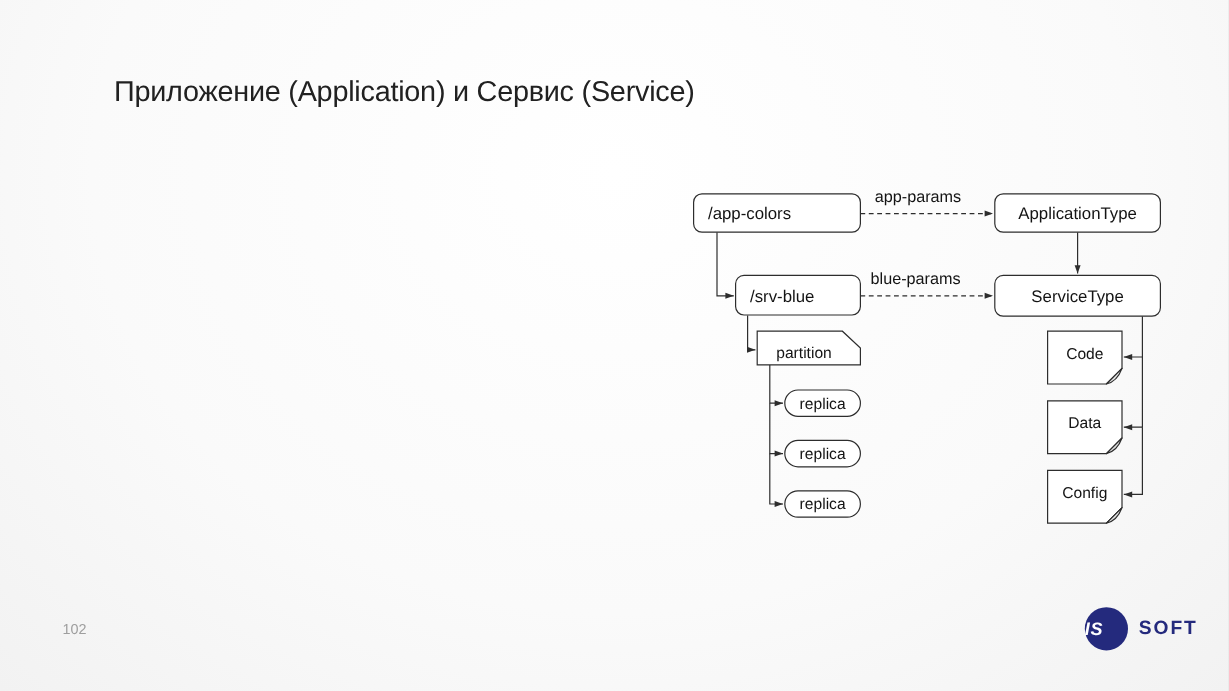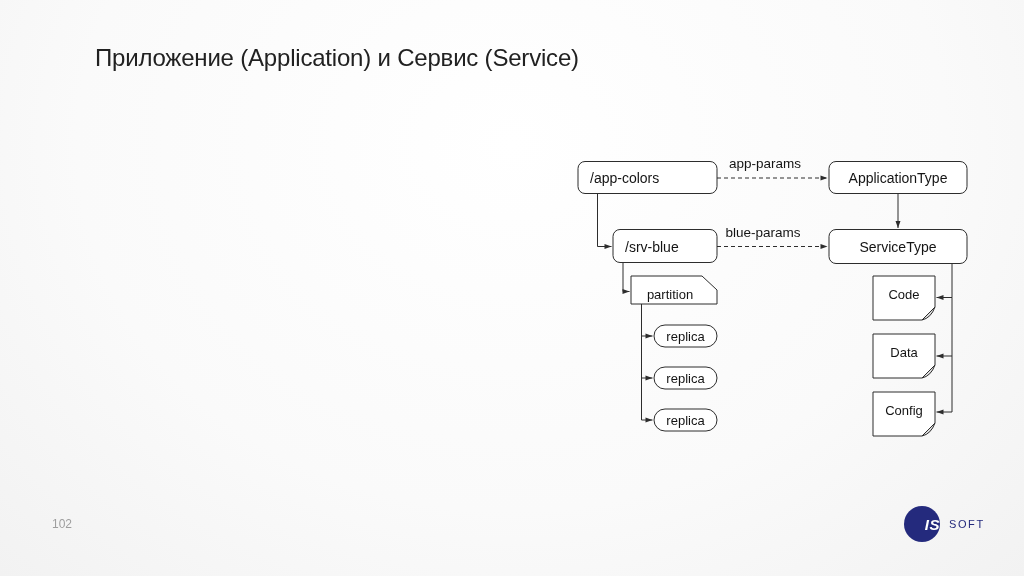--- a/index.html
+++ b/index.html
@@ -2,46 +2,46 @@
 <html><head>
 <meta charset="utf-8">
 <style>
   html,body{margin:0;padding:0;background:#dcdcdc;}
   .slide{
     position:relative;width:1024px;height:576px;overflow:hidden;
     background:radial-gradient(ellipse at 50% 25%, #ffffff 0%, #fafafa 60%, #f2f2f2 100%);
     font-family:"Liberation Sans", sans-serif;
   }
   .title{
-    position:absolute;left:95px;top:44px;margin:0;
+    position:absolute;left:95px;top:63px;margin:0;
     font-size:24px;font-weight:400;color:#212121;letter-spacing:-0.2px;
   }
   svg.diagram{position:absolute;left:0;top:0;width:1024px;height:576px;display:block;}
   .node-shape{fill:#ffffff;stroke:#2d2d2d;stroke-width:1;}
   .edge{fill:none;stroke:#2d2d2d;stroke-width:1;}
   .edge.dashed{stroke-dasharray:4 3;}
   .node-label{font-family:"Liberation Sans",sans-serif;font-size:14px;fill:#141414;}
   .small-label{font-family:"Liberation Sans",sans-serif;font-size:13px;fill:#141414;}
   .edge-label{font-family:"Liberation Sans",sans-serif;font-size:13.5px;fill:#141414;}
   .fold{fill:#dedede;stroke:#2d2d2d;stroke-width:1;stroke-linejoin:round;}
   .page-number{
     position:absolute;left:52px;top:517px;
     font-size:12px;color:#9e9e9e;
   }
   .logo{
     position:absolute;left:904px;top:506px;height:36px;
     display:flex;align-items:center;gap:9px;
   }
   .logo-circle{
     width:36px;height:36px;border-radius:50%;background:#242a7d;
-    color:#ffffff;display:flex;align-items:center;justify-content:flex-end;
+    color:#ffffff;display:flex;align-items:center;justify-content:flex-start;
     font-style:italic;font-weight:700;font-size:15px;letter-spacing:0.5px;
   }
   .logo-text{
-    font-size:11px;font-weight:400;letter-spacing:1.6px;color:#242a7d;
+    font-size:16px;font-weight:700;letter-spacing:1.6px;color:#242a7d;
   }
 </style>
 </head>
 <body>
 
 <div class="slide">
 
   <h1 class="title">Приложение (Application) и Сервис (Service)</h1>
 
   <svg class="diagram" viewBox="0 0 1024 576">

